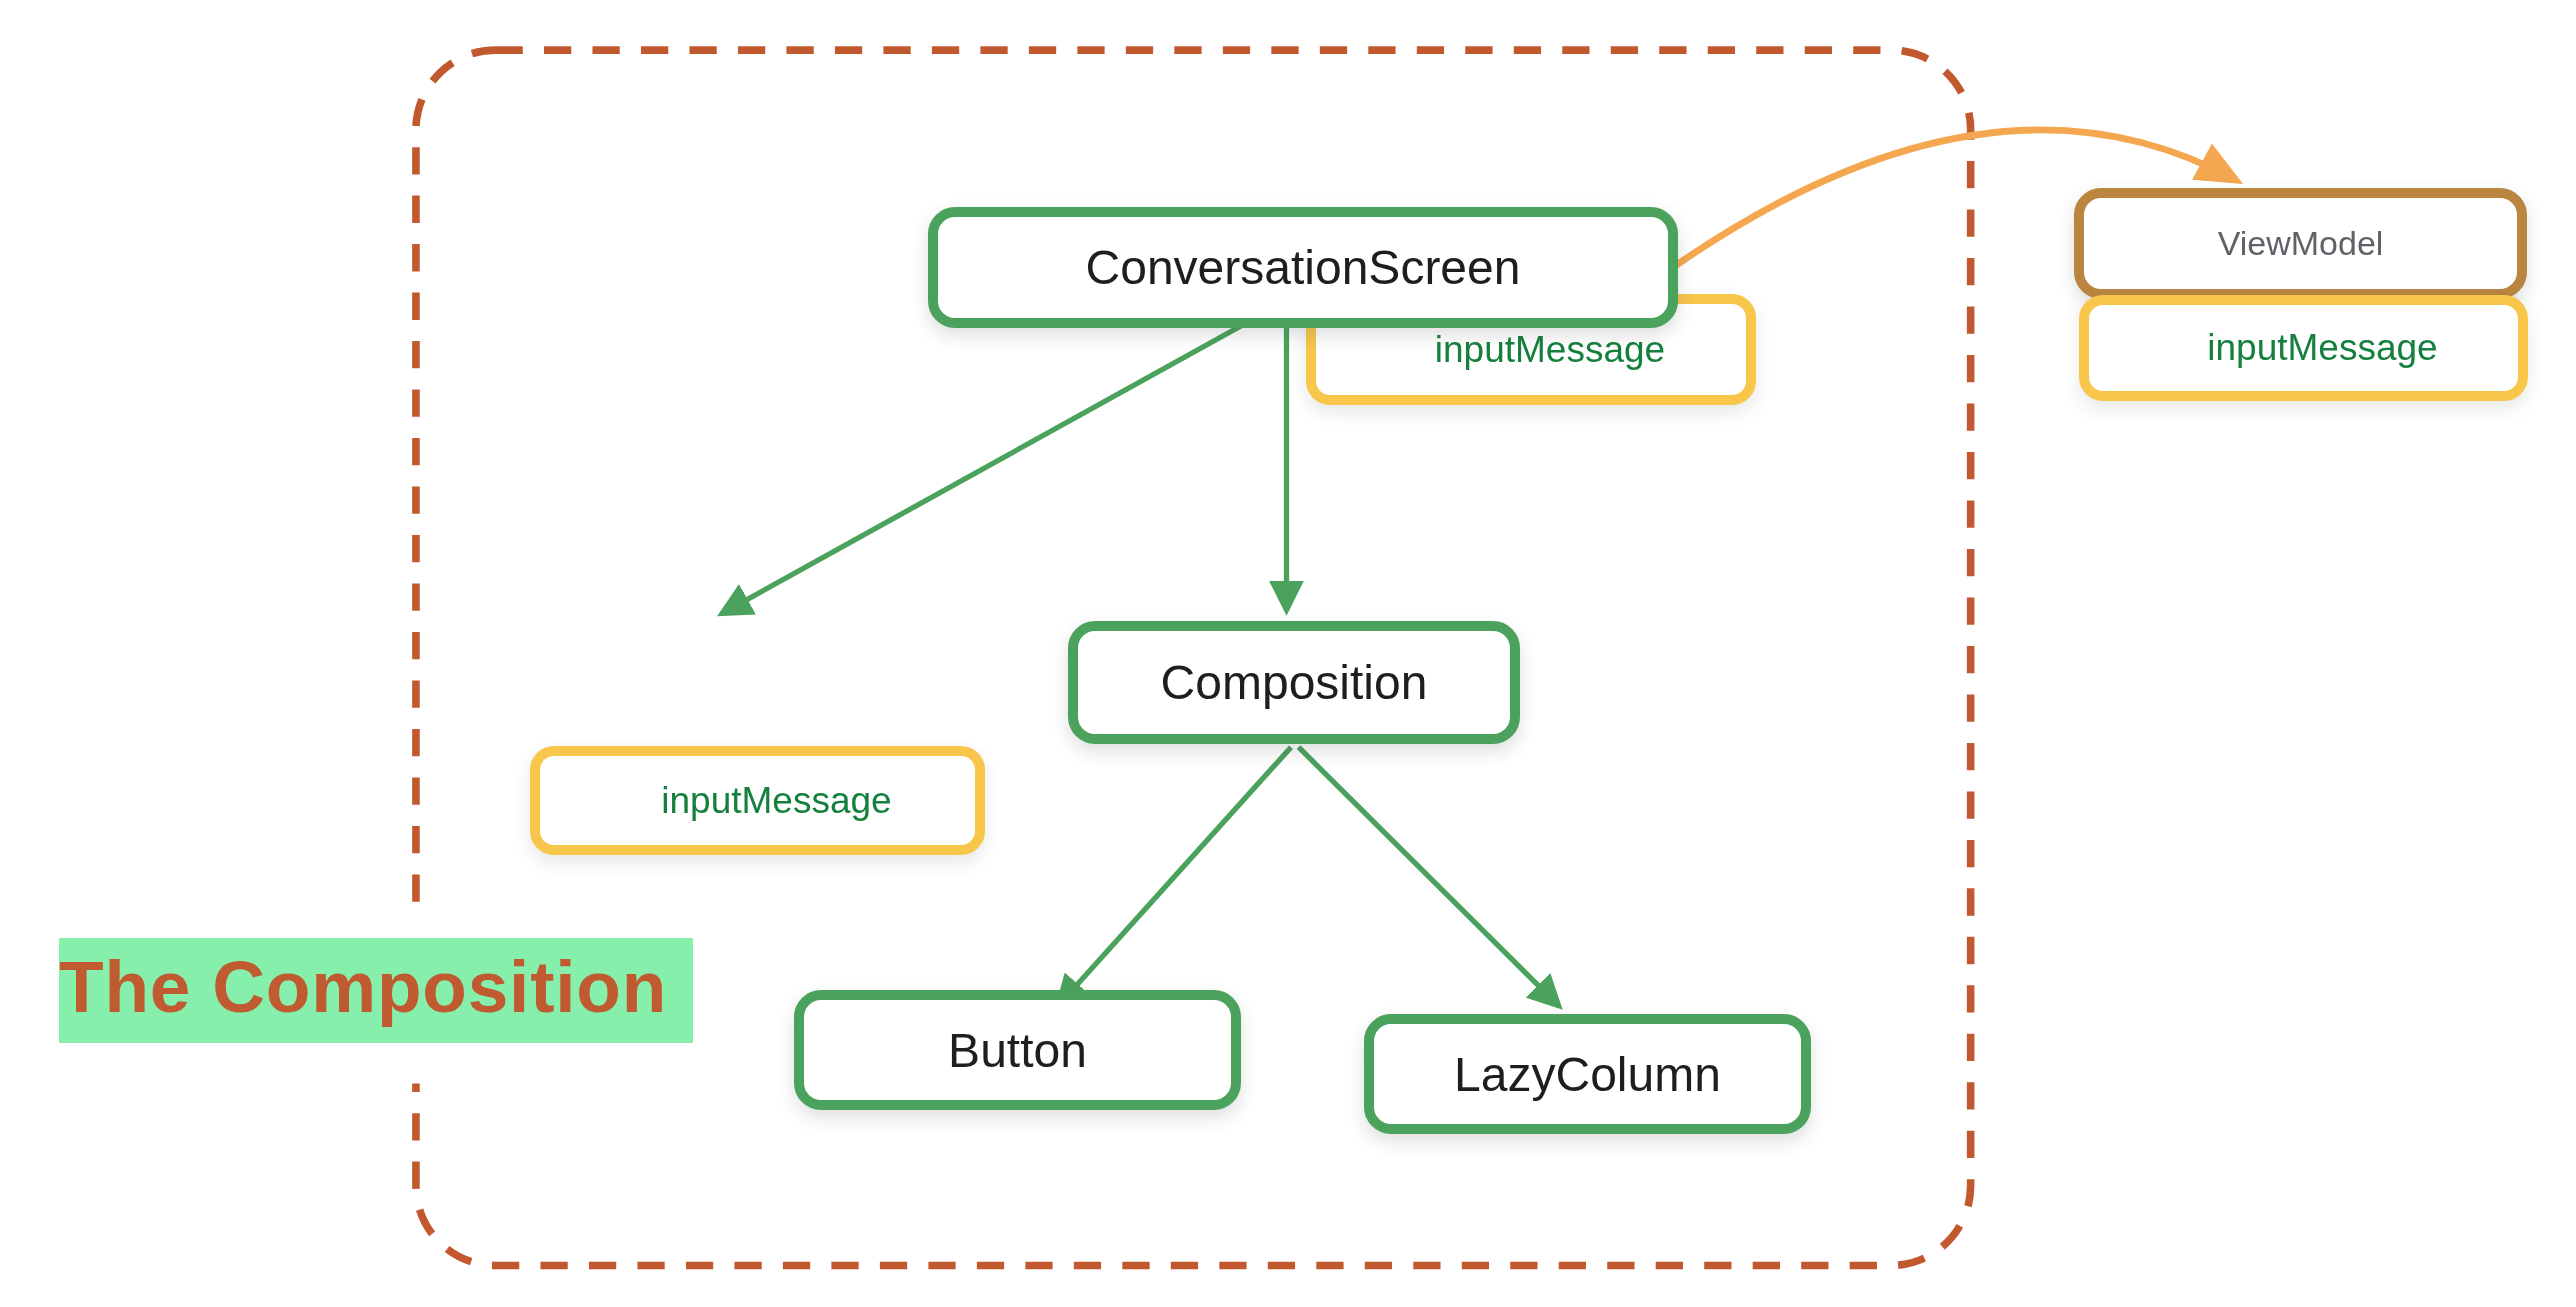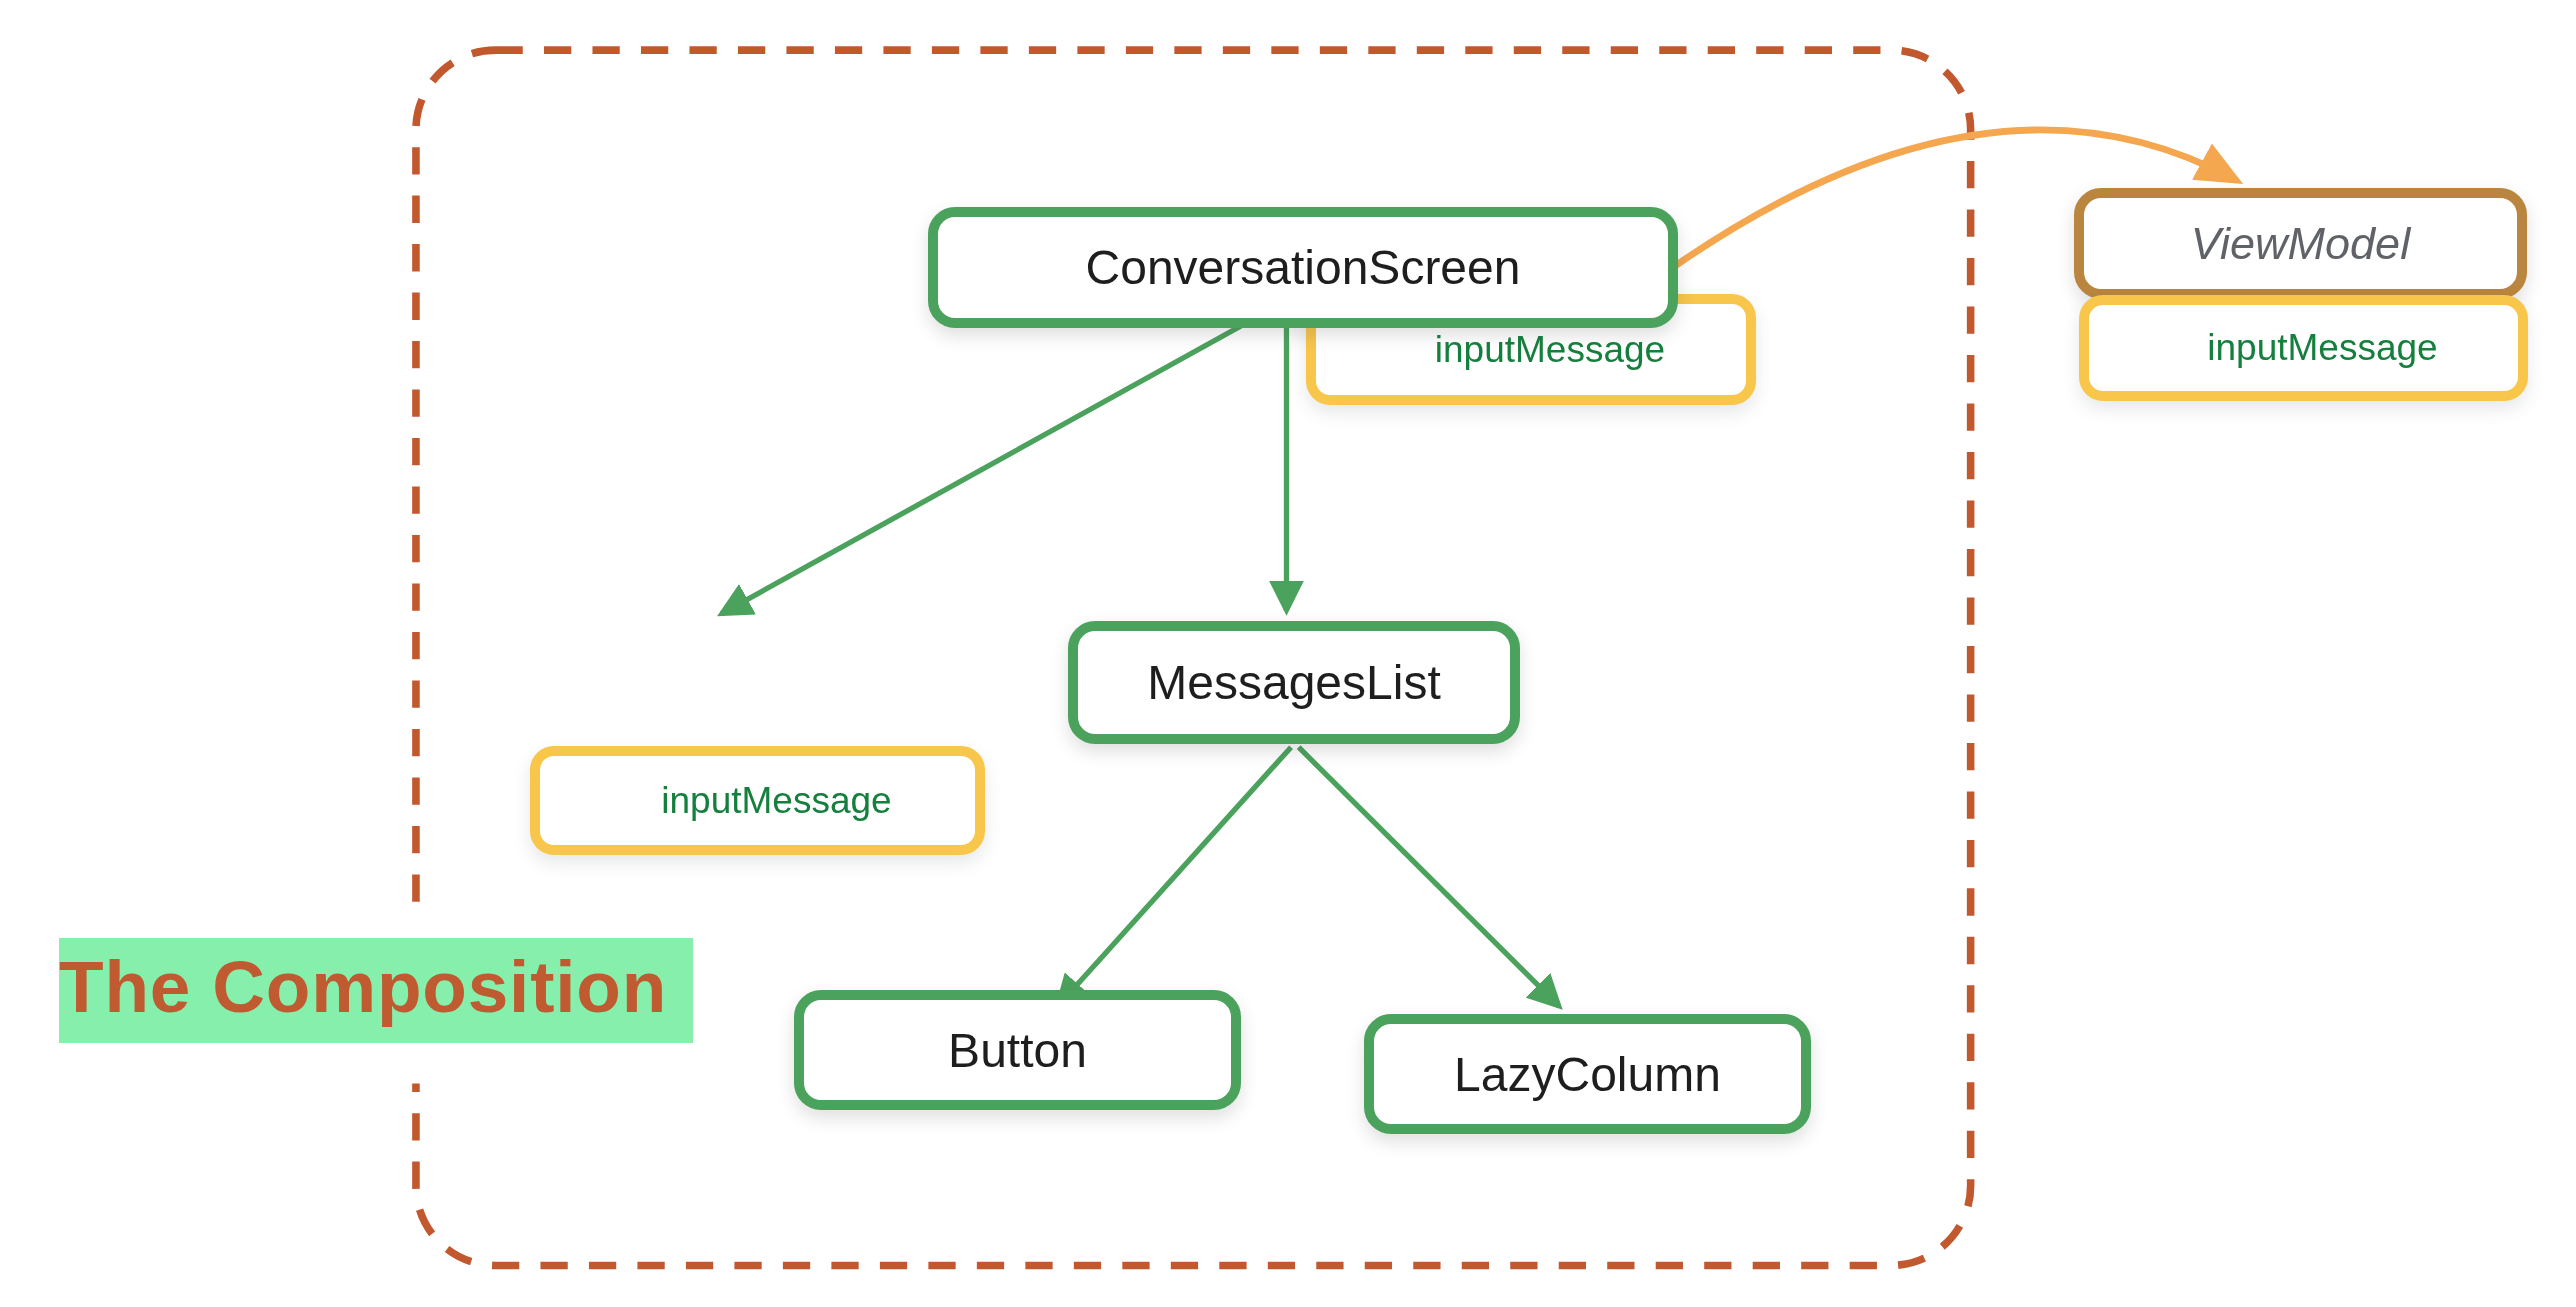--- a/index.html
+++ b/index.html
@@ -39,23 +39,22 @@
     border-radius: 24px;
     color: #15803d;
     font-size: 37px;
     z-index: 2;
     box-shadow: 0 7.6px 16.7px rgba(60,64,67,0.12);
     padding-left: 38px;
   }
   .node.brown {
     border-color: #b9853f;
     color: #5f6368;
-    font-size: 45px;
+    font-size: 34px;
     z-index: 2;
-    font-style: italic;
   }
   #node-conversation { left: 928px; top: 176px; width: 750px; height: 121px; margin-top: 31px; }
   #badge-conversation { left: 1306px; top: 294px; width: 450px; height: 111px; }
   #node-viewmodel { left: 2074px; top: 188px; width: 453px; height: 111px; }
   #badge-viewmodel { left: 2079px; top: 295px; width: 449px; height: 106px; z-index: 3; }
   #node-userinput { left: 535px; top: 621px; width: 449px; height: 123px; }
   #badge-userinput { left: 530px; top: 746px; width: 455px; height: 109px; }
   #node-messageslist { left: 1068px; top: 621px; width: 452px; height: 123px; }
   #node-button { left: 794px; top: 990px; width: 447px; height: 120px; }
   #node-lazycolumn { left: 1364px; top: 1014px; width: 447px; height: 120px; }
@@ -110,21 +109,21 @@
   </div>
   <div class="badge" id="badge-viewmodel">
     <span>inputMessage</span>
   </div>
 
   <div class="badge" id="badge-userinput">
     <span>inputMessage</span>
   </div>
 
   <div class="node" id="node-messageslist">
-    <span>MessagesList</span>
+    <span>Composition</span>
   </div>
 
   <div class="node" id="node-button">
     <span>Button</span>
   </div>
 
   <div class="node" id="node-lazycolumn">
     <span>LazyColumn</span>
   </div>
 

